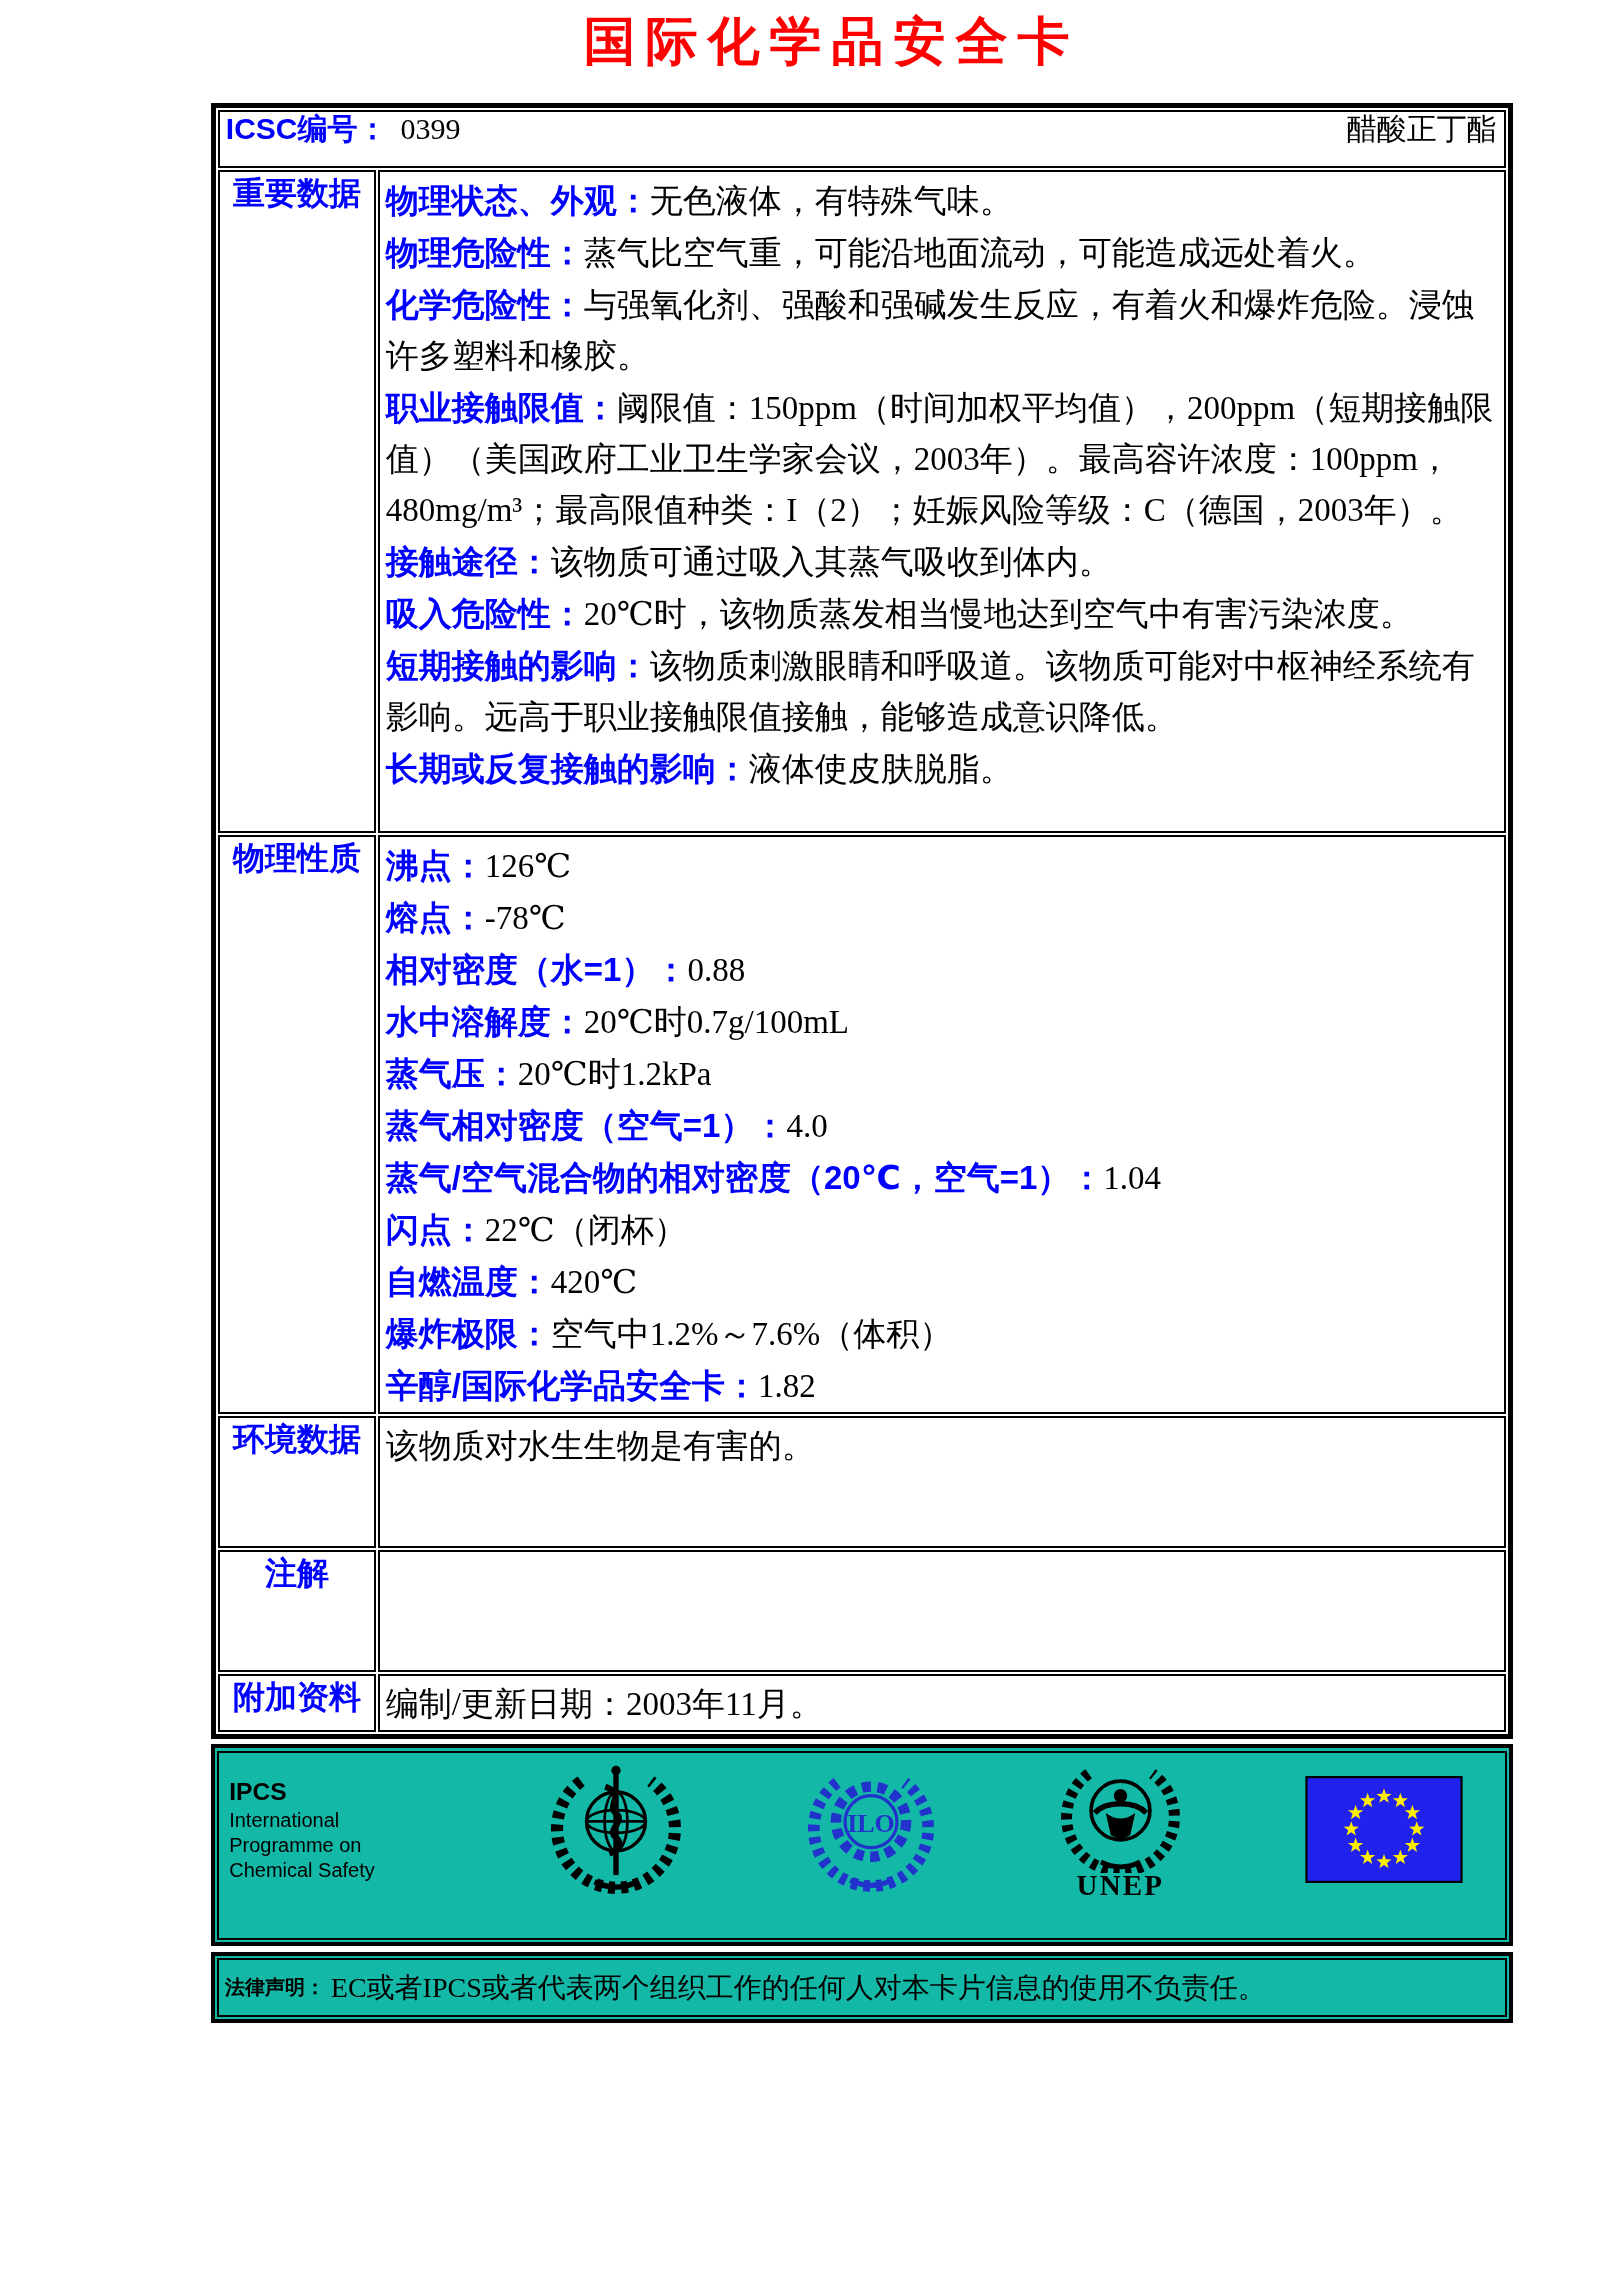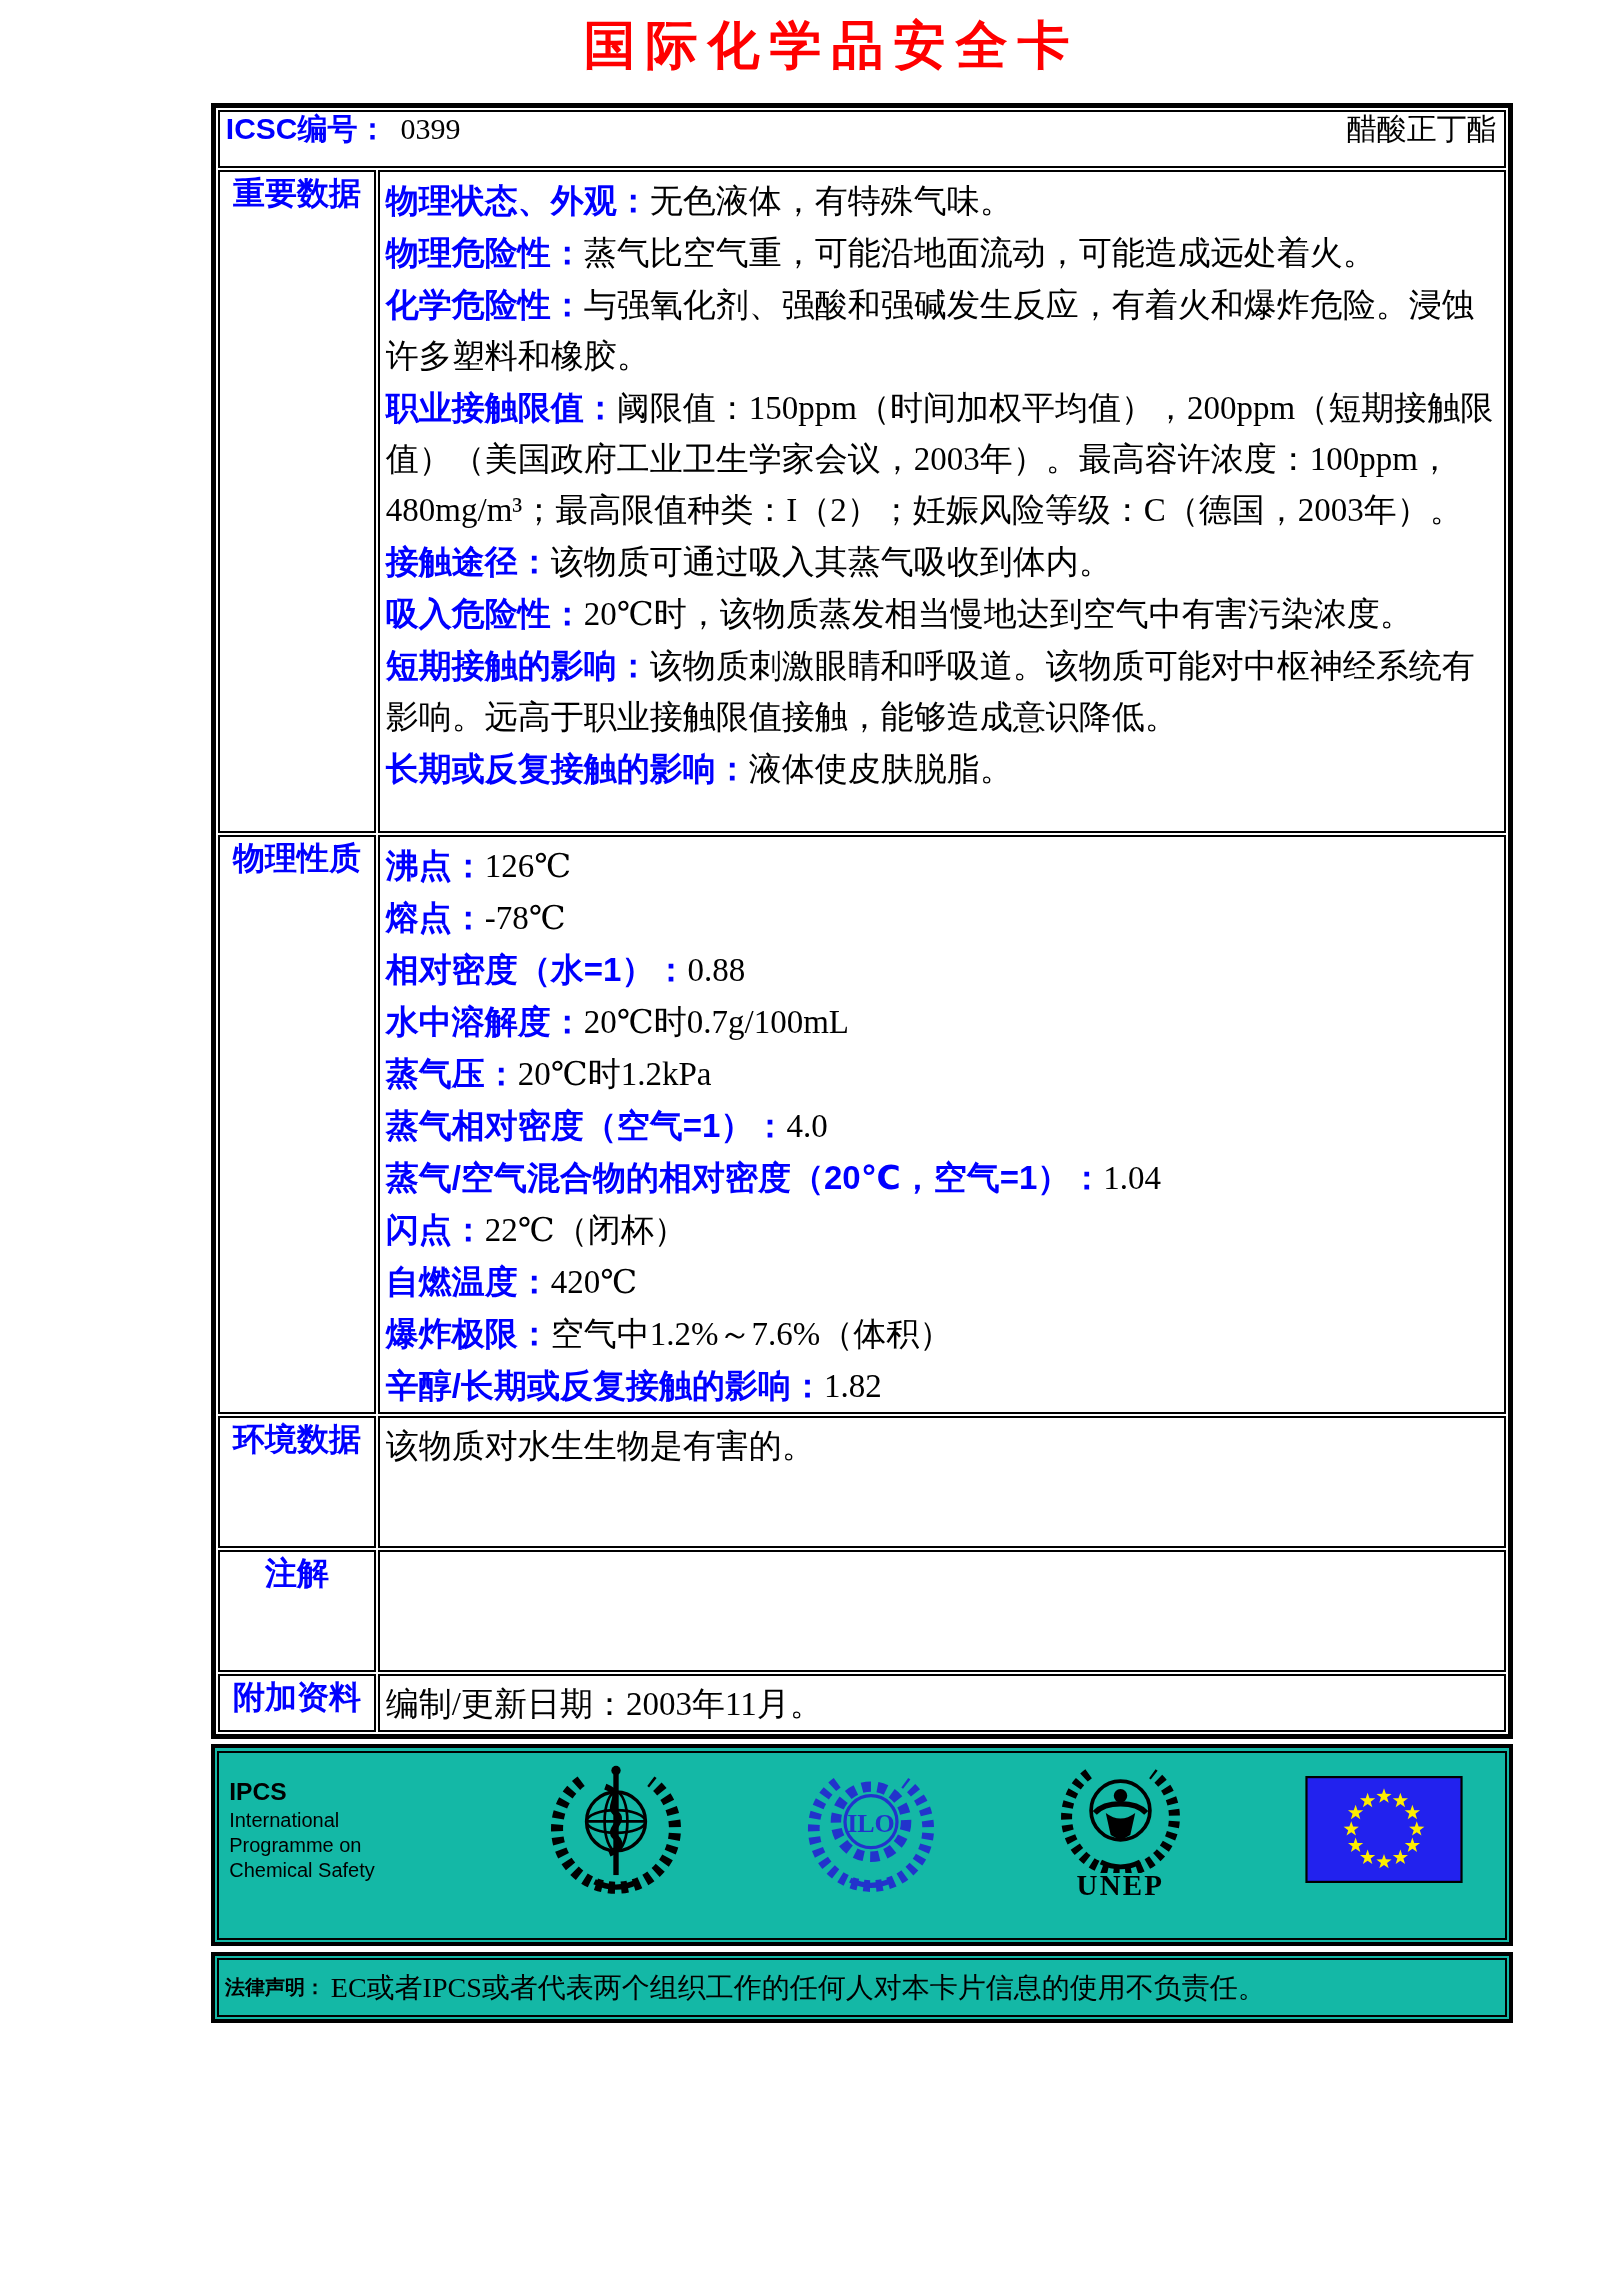--- a/index.html
+++ b/index.html
@@ -6,21 +6,21 @@
   html, body {
     width: 1615px; height: 2295px;
     background: #ffffff;
     font-family: "Liberation Serif", "DejaVu Serif", serif;
     color: #000000;
   }
   
   .page-title {
     padding-top: 17.4px;
     text-align: center;
-    font-family: Liberation Serif, serif;
+    font-family: Liberation Mono, monospace;
     font-weight: bold;
     font-size: 52px;
     line-height: 58px;
     letter-spacing: 10px;
     color: #FF0000;
     padding-left: 48px;
   }
   
   table.card {
     margin: 27.5px 0 0 211px;
@@ -166,21 +166,21 @@
       <p><span class="blab">沸点：</span><span class="btxt">126℃</span></p>
       <p><span class="blab">熔点：</span><span class="btxt">-78℃</span></p>
       <p><span class="blab">相对密度（水=1）：</span><span class="btxt">0.88</span></p>
       <p><span class="blab">水中溶解度：</span><span class="btxt">20℃时0.7g/100mL</span></p>
       <p><span class="blab">蒸气压：</span><span class="btxt">20℃时1.2kPa</span></p>
       <p><span class="blab">蒸气相对密度（空气=1）：</span><span class="btxt">4.0</span></p>
       <p><span class="blab">蒸气/空气混合物的相对密度（20℃，空气=1）：</span><span class="btxt">1.04</span></p>
       <p><span class="blab">闪点：</span><span class="btxt">22℃（闭杯）</span></p>
       <p><span class="blab">自燃温度：</span><span class="btxt">420℃</span></p>
       <p><span class="blab">爆炸极限：</span><span class="btxt">空气中1.2%～7.6%（体积）</span></p>
-      <p><span class="blab">辛醇/长期或反复接触的影响：</span><span class="btxt">1.82</span></p>
+      <p><span class="blab">辛醇/国际化学品安全卡：</span><span class="btxt">1.82</span></p>
     </td>
   </tr>
 
   <tr class="r-env">
     <td class="label-cell">环境数据</td>
     <td class="content-cell">
       <p class="btxt">该物质对水生生物是有害的。</p>
     </td>
   </tr>
 

